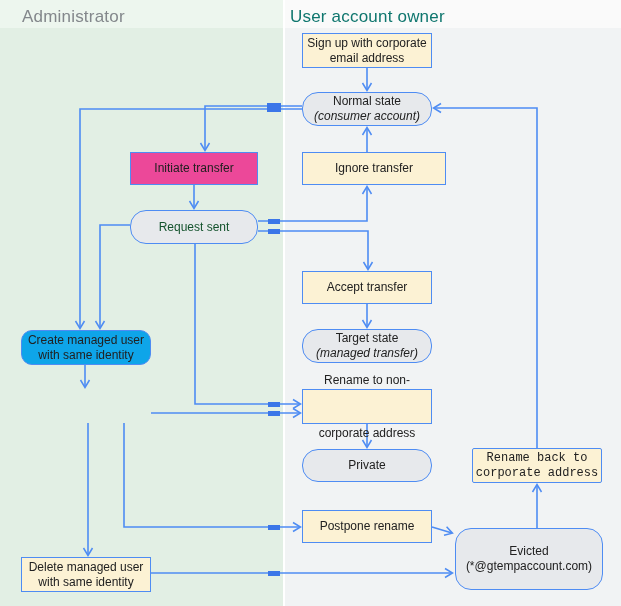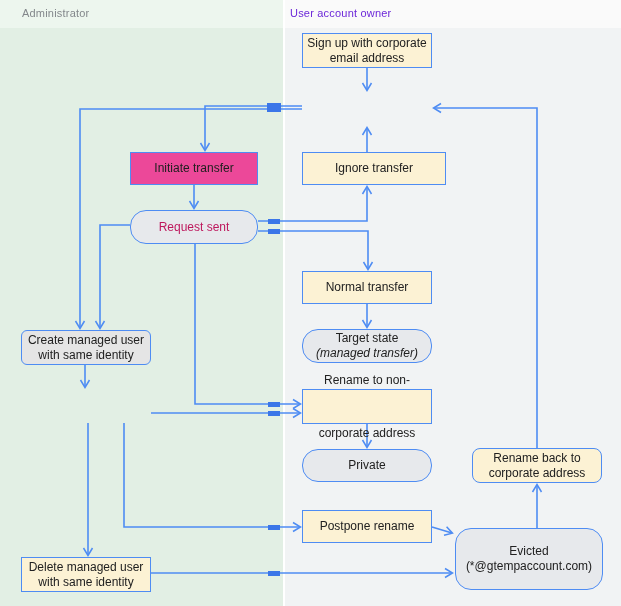--- a/index.html
+++ b/index.html
@@ -2,21 +2,21 @@
 <html><head>
 <meta charset="utf-8">
 <style>
   html,body{margin:0;padding:0;background:#ffffff;}
   #canvas{
     position:relative;width:621px;height:606px;overflow:hidden;
     font-family:"Liberation Sans",sans-serif;background:#ffffff;
   }
   .lane{position:absolute;}
   .lane-label{
-    position:absolute;font-size:11px;letter-spacing:.2px;
+    position:absolute;font-size:17px;letter-spacing:.2px;
     font-family:"Liberation Sans",sans-serif;
   }
   #edge-svg{position:absolute;left:0;top:0;z-index:2;}
   #node-layer{position:absolute;left:0;top:0;width:621px;height:606px;z-index:3;}
   .node{
     position:absolute;box-sizing:border-box;display:flex;flex-direction:column;
     align-items:center;justify-content:center;text-align:left;
     font-size:12px;line-height:15px;z-index:3;
   }
   .node .ln{display:block;white-space:nowrap;}
@@ -26,21 +26,21 @@
 <body>
 
 <div id="canvas">
 
   <div class="lane" id="lane-admin-header" style="left: 0px; top: 0px; width: 283px; height: 28px; background: rgb(237, 246, 238);"></div>
   <div class="lane" id="lane-admin-body" style="left: 0px; top: 28px; width: 283px; height: 578px; background: rgb(226, 239, 228);"></div>
   <div class="lane" id="lane-user-header" style="left: 285px; top: 0px; width: 336px; height: 28px; background: rgb(250, 250, 250);"></div>
   <div class="lane" id="lane-user-body" style="left: 285px; top: 28px; width: 336px; height: 578px; background: rgb(241, 243, 244);"></div>
 
   <div class="lane-label" id="label-admin" style="left: 22px; top: 7px; color: rgb(131, 135, 139); z-index: 1;">Administrator</div>
-  <div class="lane-label" id="label-user" style="left: 290px; top: 7px; color: #6d28d9; z-index: 1;">User account owner</div>
+  <div class="lane-label" id="label-user" style="left: 290px; top: 7px; color: #0f766e; z-index: 1;">User account owner</div>
 
   <svg id="edge-svg" width="621" height="606">
     <defs>
       <marker id="arrow-open" markerUnits="userSpaceOnUse" markerWidth="14" markerHeight="14" refX="9" refY="6" orient="auto">
         <path d="M2,1.5 L9.5,6 L2,10.5" fill="none" stroke-width="1.5" id="arrow-open-path" stroke="#4e8cf3"></path>
       </marker>
     </defs>
     <g id="edge-group" fill="none" stroke-width="1.6" stroke="#4e8cf3">
         <polyline points="367,68 367,90" marker-end="url(#arrow-open)"></polyline>
         <polyline points="302,106 205,106 205,150" marker-end="url(#arrow-open)"></polyline>
@@ -71,51 +71,55 @@
         <rect x="268" y="525" width="12" height="5" fill="#3b76e8"></rect>
         <rect x="268" y="571" width="12" height="5" fill="#3b76e8"></rect>
       </g>
   </svg>
 
   <div id="node-layer">
       <div class="node action" style="left: 302px; top: 33px; width: 130px; height: 35px; background: rgb(252, 242, 212); border: 1.6px solid rgb(78, 140, 243); border-radius: 0px; color: rgb(33, 33, 33);">
         <span class="ln">Sign up with corporate</span>
         <span class="ln">email address</span>
       </div>
+      <div class="node state" style="left: 302px; top: 92px; width: 130px; height: 34px; background: rgb(231, 233, 236); border: 1.6px solid rgb(78, 140, 243); border-radius: 16px; color: rgb(33, 33, 33);">
+        <span class="ln">Normal state</span>
+        <span class="ln italic">(consumer account)</span>
+      </div>
       <div class="node action" style="left: 130px; top: 152px; width: 128px; height: 33px; background: #ec4899; border: 1.6px solid rgb(78, 140, 243); border-radius: 0px; color: rgb(33, 33, 33);">
         <span class="ln">Initiate transfer</span>
       </div>
       <div class="node action" style="left: 302px; top: 152px; width: 144px; height: 33px; background: rgb(252, 242, 212); border: 1.6px solid rgb(78, 140, 243); border-radius: 0px; color: rgb(33, 33, 33);">
         <span class="ln">Ignore transfer</span>
       </div>
-      <div class="node state" style="left: 130px; top: 210px; width: 128px; height: 34px; background: rgb(231, 233, 236); border: 1.6px solid rgb(78, 140, 243); border-radius: 16px; color: #be185d;">
+      <div class="node state" style="left: 130px; top: 210px; width: 128px; height: 34px; background: rgb(231, 233, 236); border: 1.6px solid rgb(78, 140, 243); border-radius: 16px; color: #14532d;">
         <span class="ln">Request sent</span>
       </div>
       <div class="node action" style="left: 302px; top: 271px; width: 130px; height: 33px; background: rgb(252, 242, 212); border: 1.6px solid rgb(78, 140, 243); border-radius: 0px; color: rgb(33, 33, 33);">
-        <span class="ln">Normal transfer</span>
+        <span class="ln">Accept transfer</span>
       </div>
       <div class="node state" style="left: 302px; top: 329px; width: 130px; height: 34px; background: rgb(231, 233, 236); border: 1.6px solid rgb(78, 140, 243); border-radius: 16px; color: rgb(33, 33, 33);">
         <span class="ln">Target state</span>
         <span class="ln italic">(managed transfer)</span>
       </div>
-      <div class="node action" style="left: 21px; top: 330px; width: 130px; height: 35px; background: #e5e5e5; border: 1.6px solid rgb(78, 140, 243); border-radius: 6px; color: rgb(33, 33, 33);">
+      <div class="node action" style="left: 21px; top: 330px; width: 130px; height: 35px; background: #0ea5e9; border: 1.6px solid rgb(78, 140, 243); border-radius: 11px; color: rgb(33, 33, 33);">
         <span class="ln">Create managed user</span>
         <span class="ln">with same identity</span>
       </div>
       <div class="node action" style="left: 302px; top: 389px; width: 130px; height: 35px; background: rgb(252, 242, 212); border: 1.6px solid rgb(78, 140, 243); border-radius: 0px; color: rgb(33, 33, 33); gap: 38px;">
         <span class="ln">Rename to non-</span>
         <span class="ln">corporate address</span>
       </div>
       <div class="node state" style="left: 302px; top: 449px; width: 130px; height: 33px; background: rgb(231, 233, 236); border: 1.6px solid rgb(78, 140, 243); border-radius: 16px; color: rgb(33, 33, 33);">
         <span class="ln">Private</span>
       </div>
       <div class="node action" style="left: 302px; top: 510px; width: 130px; height: 33px; background: rgb(252, 242, 212); border: 1.6px solid rgb(78, 140, 243); border-radius: 0px; color: rgb(33, 33, 33);">
         <span class="ln">Postpone rename</span>
       </div>
-      <div class="node action" style="left: 472px; top: 448px; width: 130px; height: 35px; background: rgb(252, 242, 212); border: 1.6px solid rgb(78, 140, 243); border-radius: 8px; color: rgb(33, 33, 33);">
+      <div class="node action" style="left: 472px; top: 448px; width: 130px; height: 35px; background: rgb(252, 242, 212); border: 1.6px solid rgb(78, 140, 243); border-radius: 2px; color: rgb(33, 33, 33); font-family: Liberation Mono, monospace;">
         <span class="ln">Rename back to</span>
         <span class="ln">corporate address</span>
       </div>
       <div class="node state" style="left: 455px; top: 528px; width: 148px; height: 62px; background: rgb(231, 233, 236); border: 1.6px solid rgb(78, 140, 243); border-radius: 16px; color: rgb(33, 33, 33);">
         <span class="ln">Evicted</span>
         <span class="ln">(*@gtempaccount.com)</span>
       </div>
       <div class="node action" style="left: 21px; top: 557px; width: 130px; height: 35px; background: rgb(252, 242, 212); border: 1.6px solid rgb(78, 140, 243); border-radius: 0px; color: rgb(33, 33, 33);">
         <span class="ln">Delete managed user</span>
         <span class="ln">with same identity</span>

